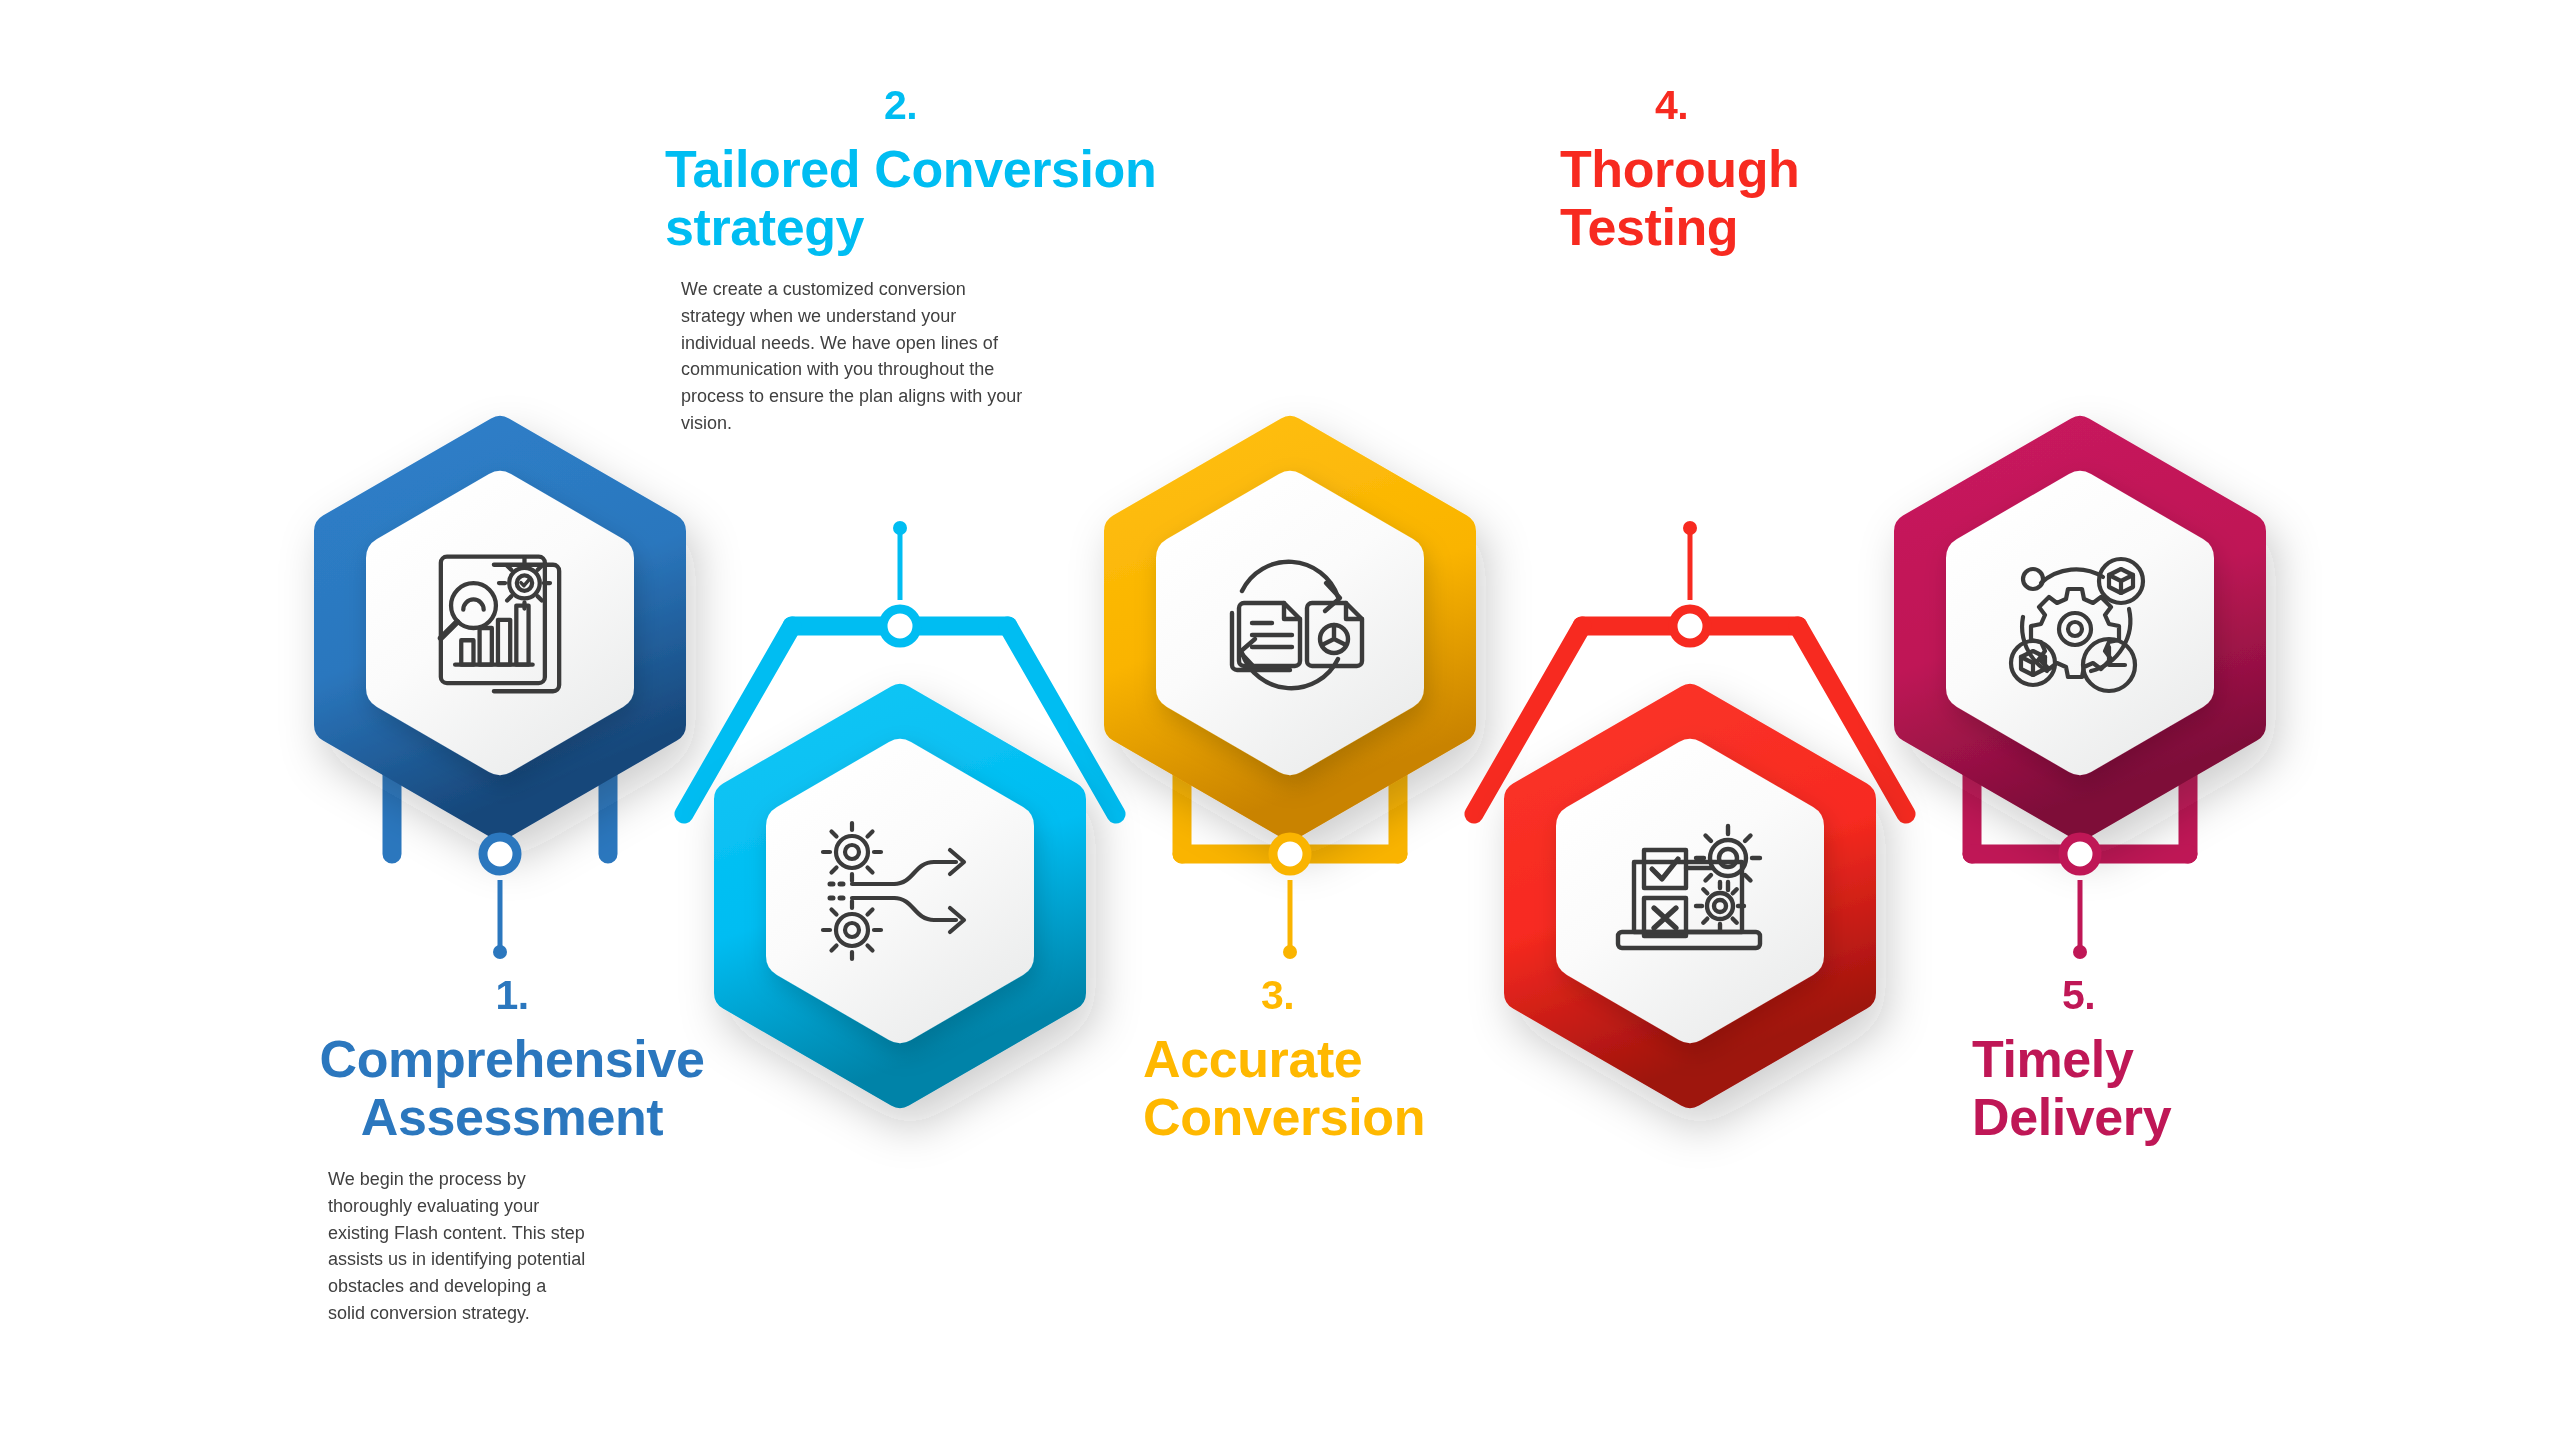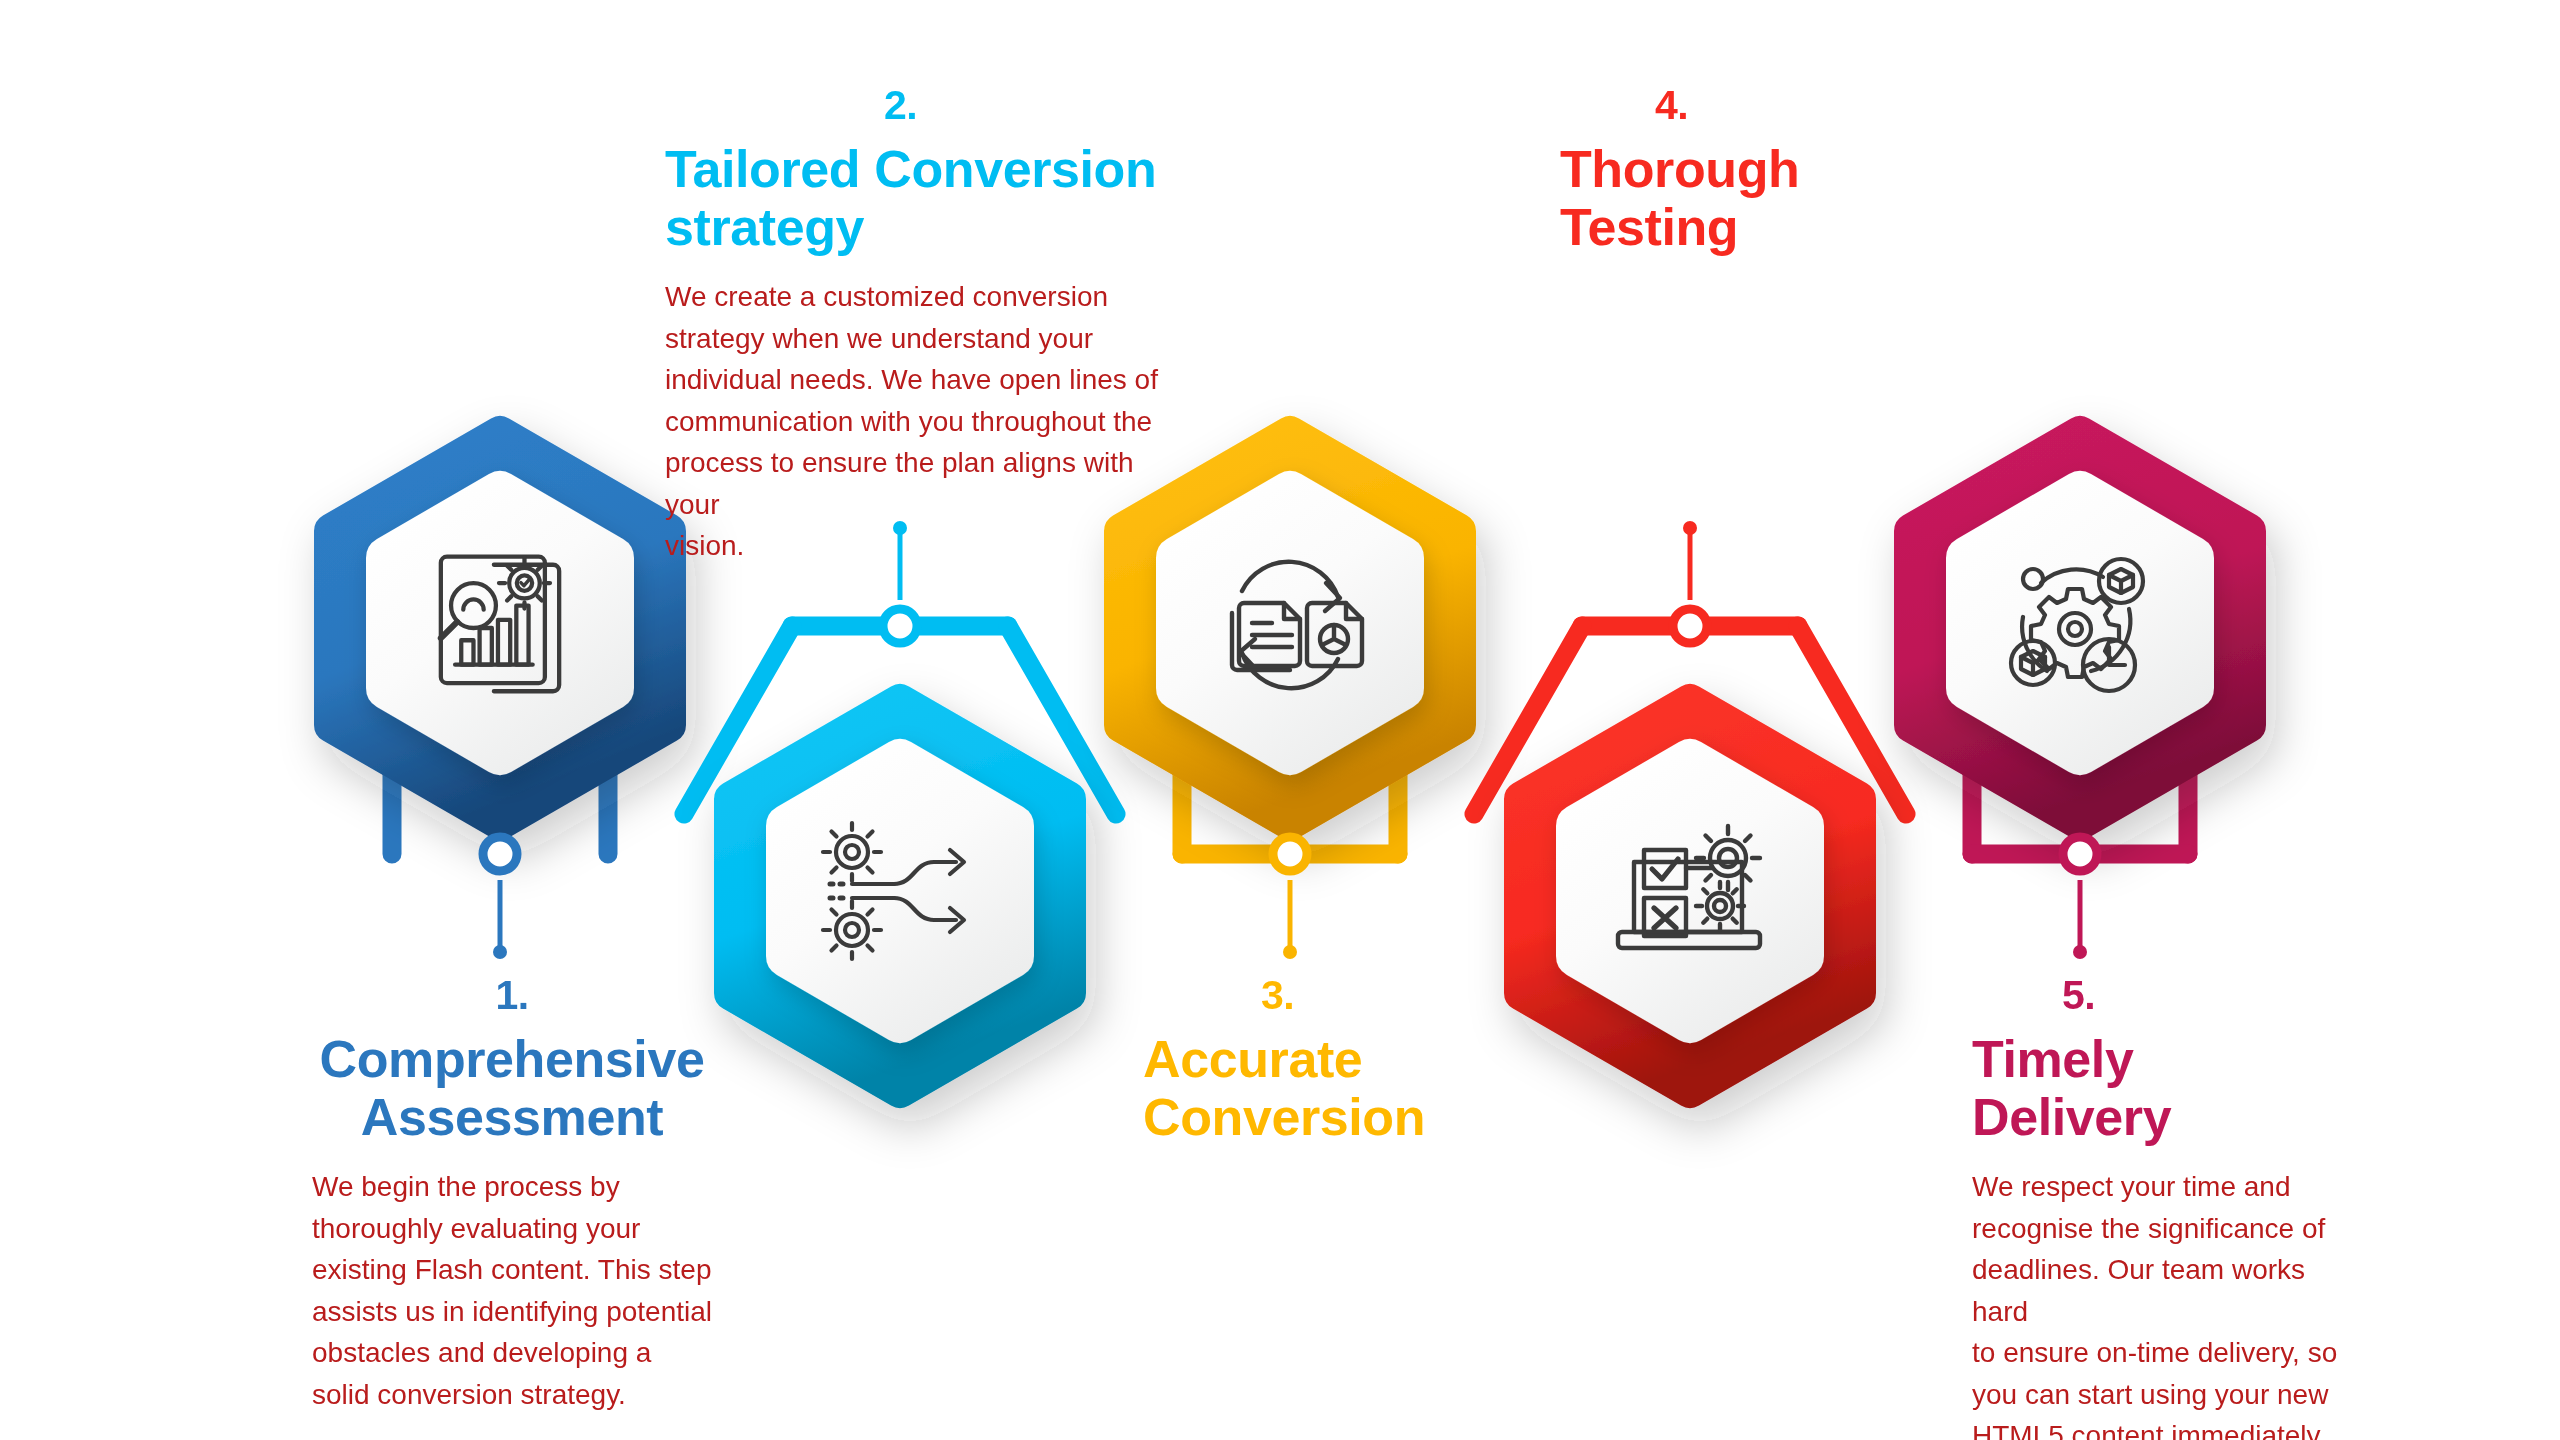--- a/index.html
+++ b/index.html
@@ -21,24 +21,24 @@
   }
   .ttl{
     font-weight:bold;
     font-size:52px;
     line-height:1.12;
     letter-spacing:-0.4px;
     margin:0 0 20px 0;
     white-space:pre-line;
   }
   .desc{
-    font-size:28px;
+    font-size:18px;
     line-height:1.48;
-    color:#b91c1c;
-    margin:0;
+    color:#404040;
+    margin:16px;
     white-space:pre-line;
   }
   .num.c-a,.ttl.c-a{color:#2B77BE;}
   .num.c-b,.ttl.c-b{color:#00BDF2;}
   .num.c-c,.ttl.c-c{color:#FFB800;}
   .num.c-d,.ttl.c-d{color:#F72A20;}
   .num.c-e,.ttl.c-e{color:#BF1756;}
 
   
   #tb1{left:312px;top:975px;width:400px;}
@@ -351,21 +351,15 @@
   <div class="txtblock" id="tb4">
     <div class="num c-d">4.</div>
     <div class="ttl c-d">Thorough
 Testing</div>
   </div>
 
   <div class="txtblock" id="tb5">
     <div class="num c-e">5.</div>
     <div class="ttl c-e">Timely
 Delivery</div>
-    <p class="desc">We respect your time and
-recognise the significance of
-deadlines. Our team works hard
-to ensure on-time delivery, so
-you can start using your new
-HTML5 content immediately.</p>
   </div>
 
 </div>
 
 </body></html>

